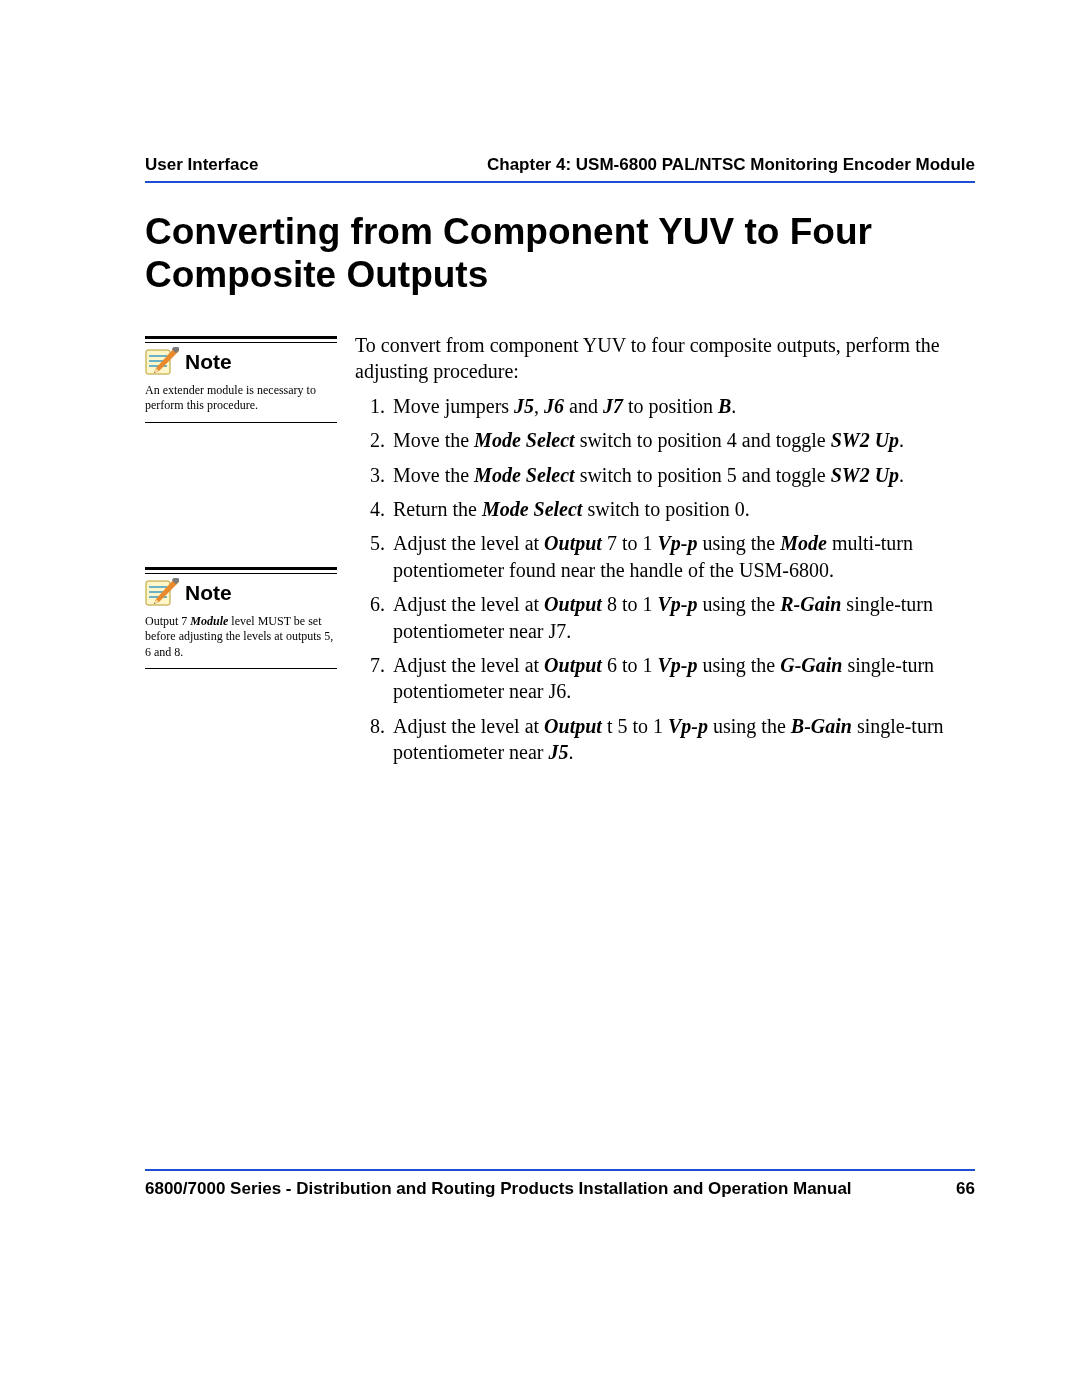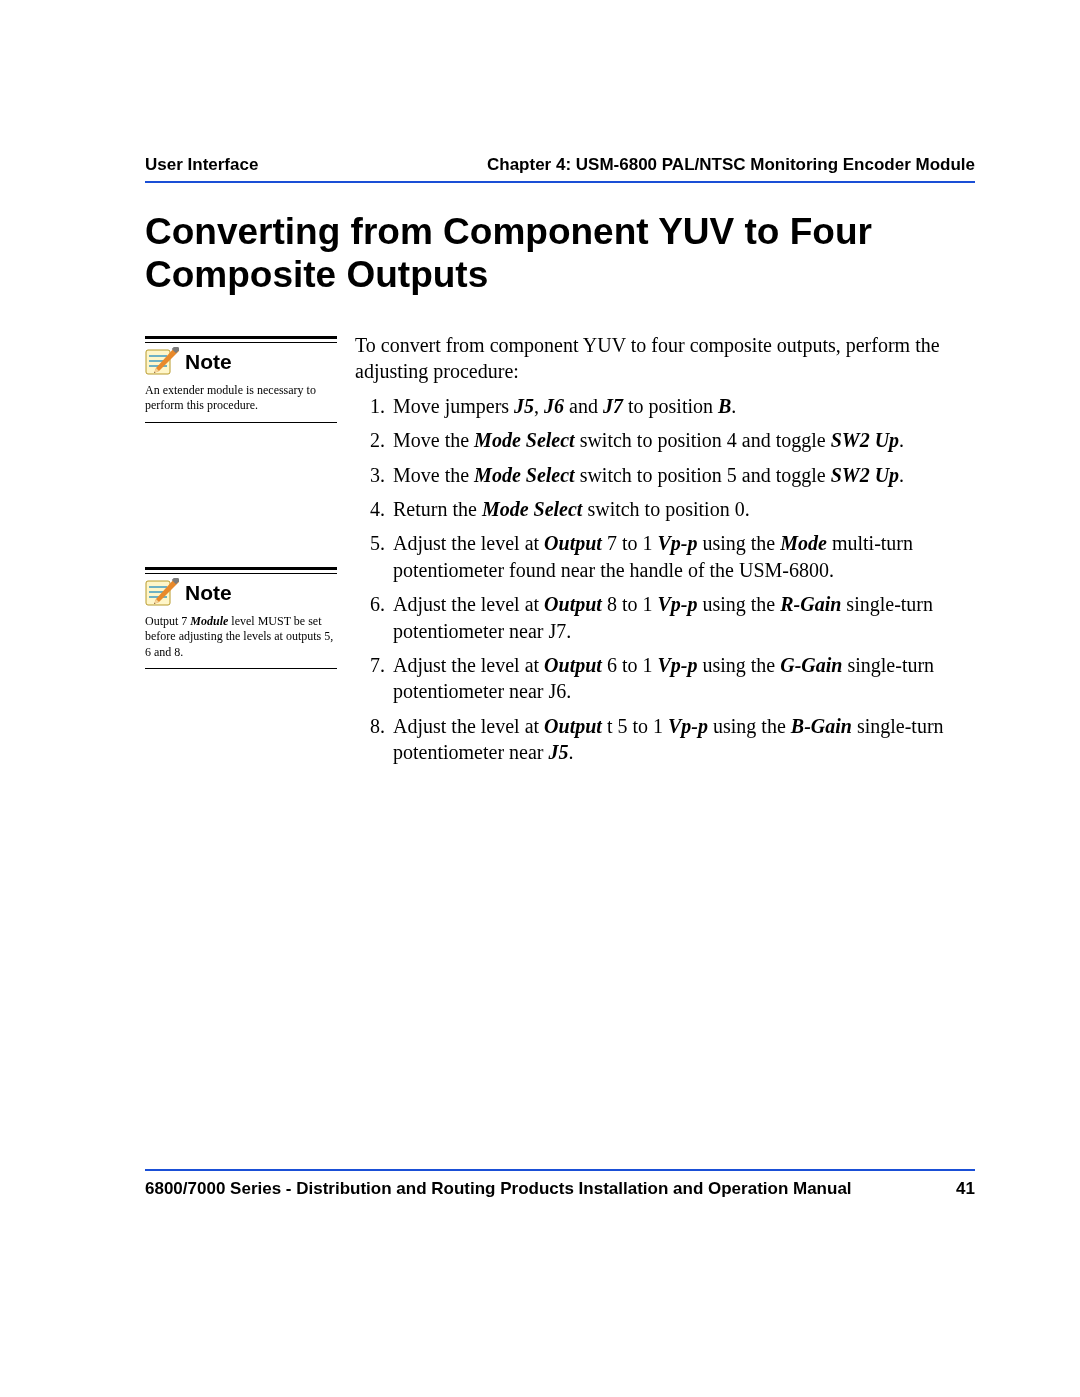--- a/index.html
+++ b/index.html
@@ -203,16 +203,16 @@
         <li>Adjust the level at <span class="b">Output</span> 8 to 1 <span class="b">Vp-p</span> using the <span class="b">R-Gain</span> single-turn potentiometer near J7.</li>
         <li>Adjust the level at <span class="b">Output</span> 6 to 1 <span class="b">Vp-p</span> using the <span class="b">G-Gain</span> single-turn potentiometer near J6.</li>
         <li>Adjust the level at <span class="b">Output</span> t 5 to 1 <span class="b">Vp-p</span> using the <span class="b">B-Gain</span> single-turn potentiometer near <span class="b">J5</span>.</li>
       </ol>
     </div>
 
   </div>
 
   <div class="running-foot">
     <span>6800/7000 Series - Distribution and Routing Products Installation and Operation Manual</span>
-    <span>41</span>
+    <span>66</span>
   </div>
 
 </div>
 
 </body></html>

